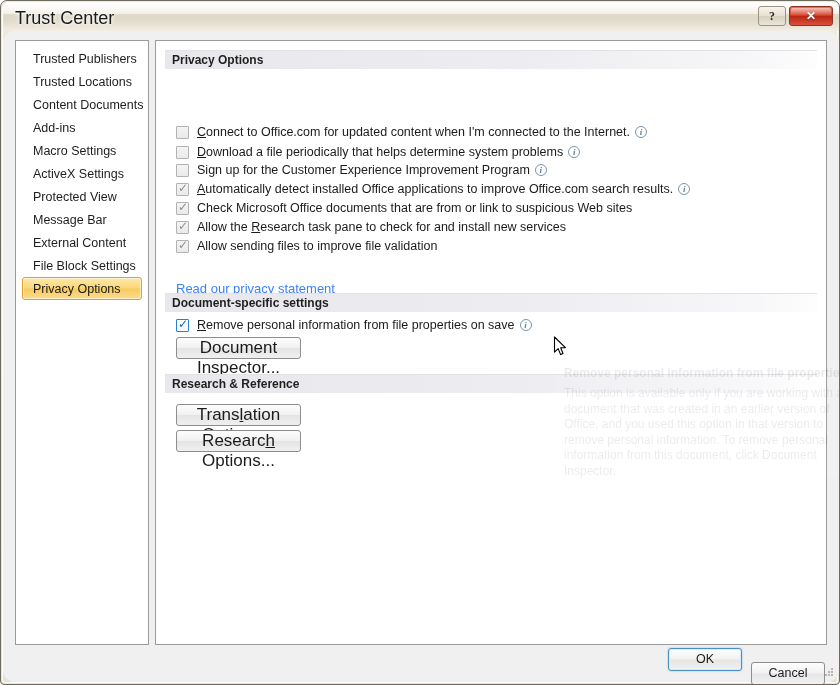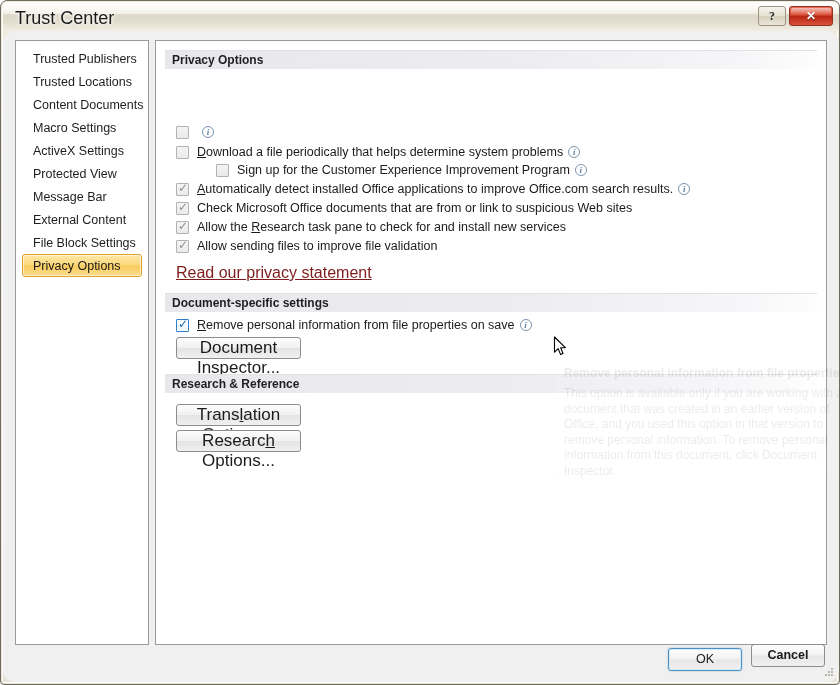--- a/index.html
+++ b/index.html
@@ -217,23 +217,23 @@
     color: #5d7d9c;
     font-family: "Liberation Serif", serif;
     font-style: italic;
     font-weight: bold;
     vertical-align: 1px;
   }
 
   
   #privacy-link {
     position: absolute;
-    left: 20px; top: 223px;
-    font-size: 16px;
-    color: #7f1d1d;
+    left: 20px; top: 240px;
+    font-size: 13px;
+    color: #3b82f6;
     text-decoration: underline;
     cursor: pointer;
   }
 
   
   .pbtn {
     position: absolute;
     box-sizing: border-box;
     height: 22px;
     background: linear-gradient(to bottom, #fdfdfd 0%, #f1f1f1 48%, #e4e4e4 52%, #f0f0f0 100%);
@@ -329,46 +329,48 @@
     </div>
   </div>
 
   <div id="dialog-body">
 
     <div id="sidebar">
       <div id="nav-list">
           <div class="nav-item"><span>Trusted Publishers</span></div>
           <div class="nav-item"><span>Trusted Locations</span></div>
           <div class="nav-item"><span>Content Documents</span></div>
+          <div class="nav-item"><span>Add-ins</span></div>
           <div class="nav-item"><span>Macro Settings</span></div>
           <div class="nav-item"><span>ActiveX Settings</span></div>
           <div class="nav-item"><span>Protected View</span></div>
           <div class="nav-item"><span>Message Bar</span></div>
           <div class="nav-item"><span>External Content</span></div>
           <div class="nav-item"><span>File Block Settings</span></div>
           <div class="nav-item selected"><span>Privacy Options</span></div>
         </div>
     </div>
 
     <div id="main-panel">
 
       <div class="section-band" style="top:9px;">
         <div class="section-band-label">Privacy Options</div>
       </div>
       <div id="privacy-checkbox-list">
           <div class="cbrow" style="top: 82px;">
             <span class="cbox"></span>
+            <span class="cblabel"><u>C</u>onnect to Office.com for updated content when I'm connected to the Internet.</span>
             <span class="info-icon">i</span>
           </div>
           <div class="cbrow" style="top: 102px;">
             <span class="cbox"></span>
             <span class="cblabel"><u>D</u>ownload a file periodically that helps determine system problems</span>
             <span class="info-icon">i</span>
           </div>
-          <div class="cbrow" style="top: 120px; margin-left: 40px;">
+          <div class="cbrow" style="top: 120px;">
             <span class="cbox"></span>
             <span class="cblabel">Si<u>g</u>n up for the Customer Experience Improvement Program</span>
             <span class="info-icon">i</span>
           </div>
           <div class="cbrow" style="top: 139px;">
             <span class="cbox">
               <span class="tick">✓</span>
             </span>
             <span class="cblabel"><u>A</u>utomatically detect installed Office applications to improve Office.com search results.</span>
             <span class="info-icon">i</span>
@@ -419,21 +421,21 @@
         <div id="tooltip-body">This option is available only if you are working with a document that was created in an earlier version of Office, and you used this option in that version to remove personal information. To remove personal information from this document, click Document Inspector.</div>
       </div>
 
       <svg id="cursor" viewBox="0 0 14 21">
         <path d="M1.5 1 L1.5 16.2 L5.2 12.6 L7.6 18.6 L10.0 17.5 L7.7 11.8 L12.4 11.6 Z" fill="#ffffff" stroke="#000000" stroke-width="1.1" stroke-linejoin="round"></path>
       </svg>
     </div>
 
     <div id="footer-buttons">
       <div class="footer-btn default" style="left:665px; top:617px;">OK</div>
-      <div class="footer-btn" style="left:748px; top:613px;font-weight:bold;">Cancel</div>
+      <div class="footer-btn" style="left:748px; top:631px;">Cancel</div>
     </div>
 
     <svg id="resize-grip" viewBox="0 0 12 12">
       <g fill="#8b8778">
         <rect x="9" y="2" width="2" height="2"></rect>
         <rect x="6" y="5" width="2" height="2"></rect>
           <rect x="9" y="5" width="2" height="2"></rect>
         <rect x="3" y="8" width="2" height="2"></rect>
           <rect x="6" y="8" width="2" height="2"></rect>
           <rect x="9" y="8" width="2" height="2"></rect>

